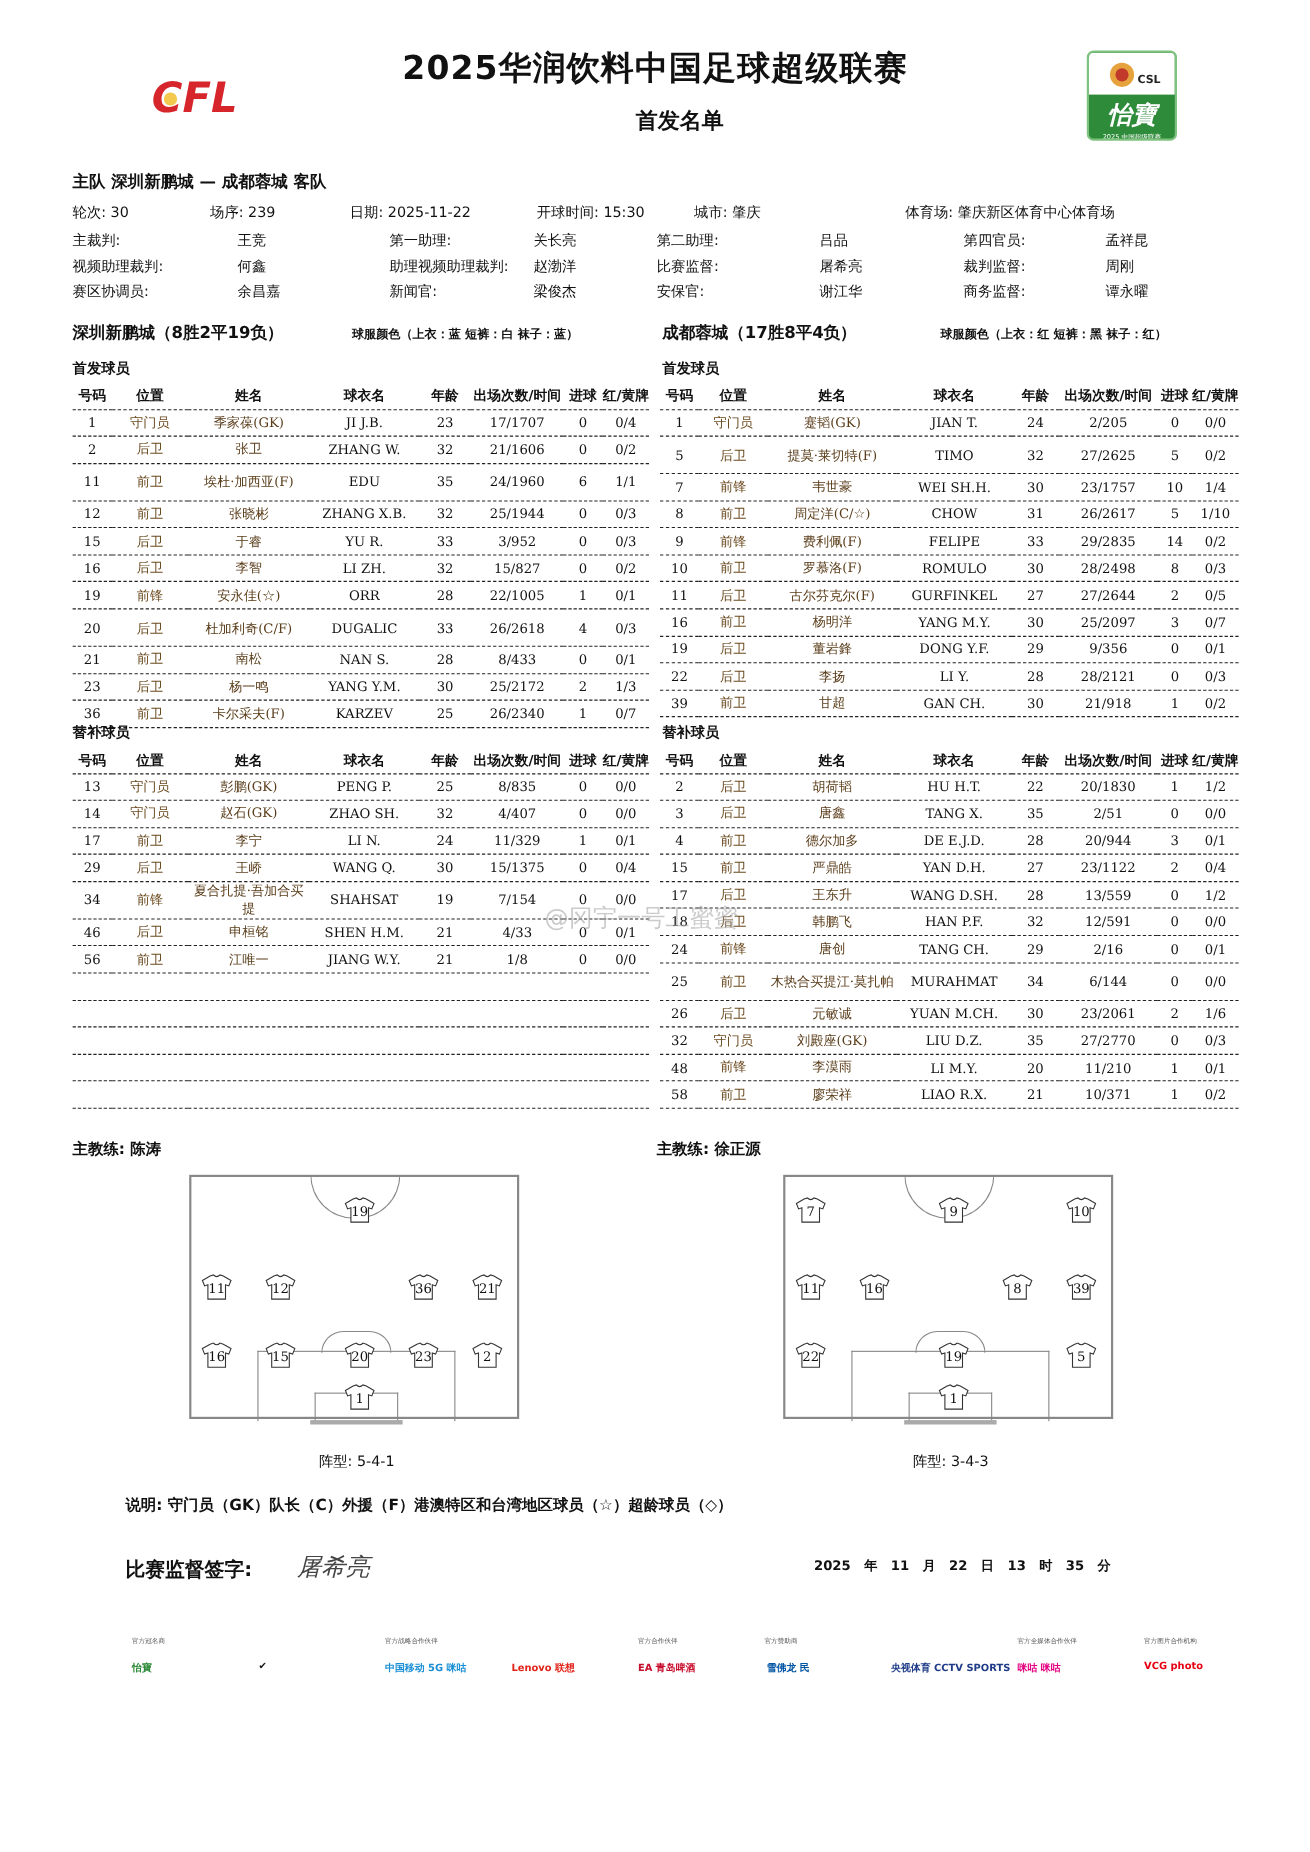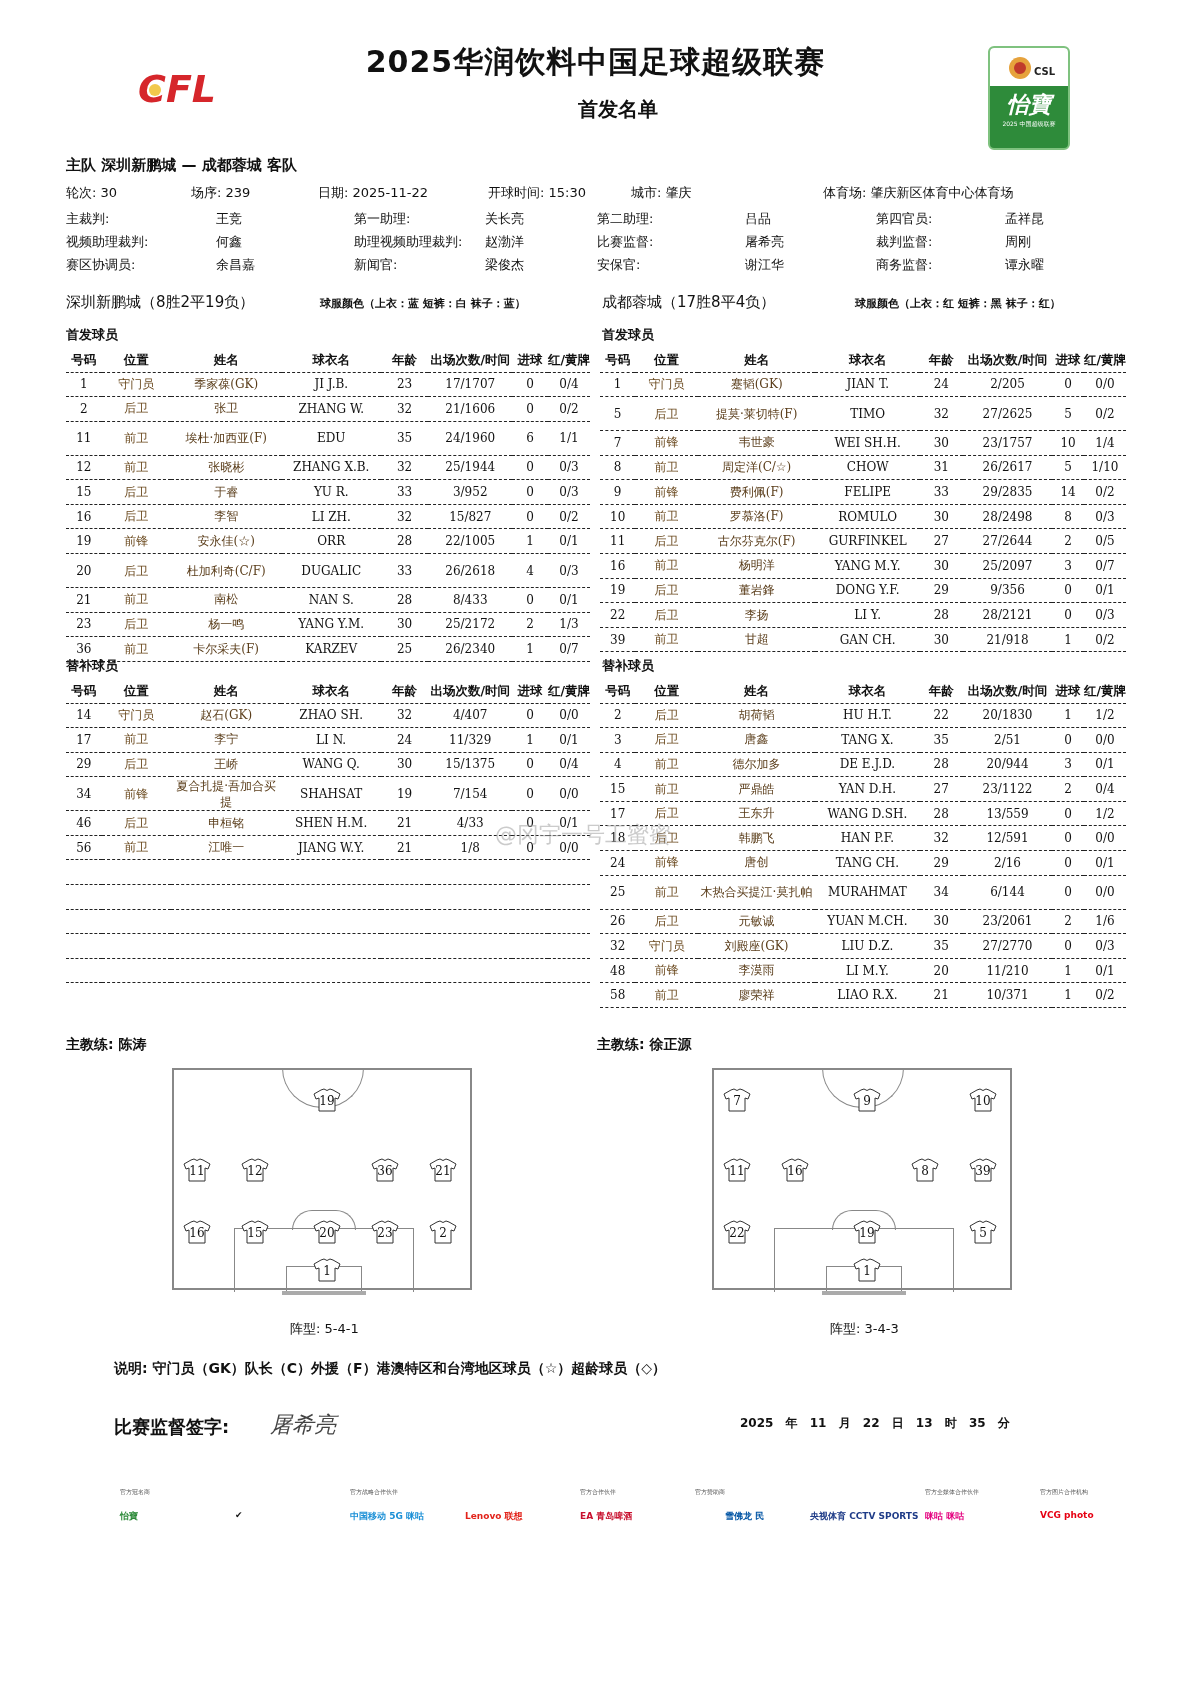--- a/index.html
+++ b/index.html
@@ -1,27 +1,27 @@
 <!DOCTYPE html>
 <html><head>
 <meta charset="utf-8">
 <style>
   * { box-sizing: border-box; margin: 0; padding: 0; }
   body { width: 1191px; height: 1684px; background: #fff; font-family: "DejaVu Sans", sans-serif; color: #111; position: relative; overflow: hidden; }
   .abs { position: absolute; }
   .title1 { left: 0; width: 1191px; top: 42px; text-align: center; font-size: 30px; font-weight: bold; letter-spacing: 1px; }
   .title2 { left: 0; width: 1166px; top: 96px; text-align: center; font-size: 20px; font-weight: bold; margin-left: 35px; }
   .cfl-logo { left: 138px; top: 62px; width: 90px; height: 50px; }
-  .csl-logo { left: 988px; top: 46px; width: 82px; height: 104px; border-radius: 6px; background: #2e8b3a; border: 2px solid #7fc27f; overflow: hidden; }
+  .csl-logo { left: 988px; top: 46px; width: 82px; height: 82px; border-radius: 6px; background: #2e8b3a; border: 2px solid #7fc27f; overflow: hidden; }
   .csl-logo .top { background: #fff; height: 38px; position: relative; }
   .csl-logo .txt { color: #fff; font-weight: bold; font-size: 22px; text-align: center; font-style: italic; margin-top: 4px; }
   .csl-logo .tiny { color: #fff; font-size: 6px; text-align: center; }
   .matchup { left: 66px; top: 156px; font-size: 15px; font-weight: bold; }
   .info { font-size: 13px; }
-  .team-hdr { font-size: 15px; font-weight: normal; }
+  .team-hdr { font-size: 15px; font-weight: bold; }
   .kit { font-size: 11px; font-weight: bold; }
   .sec { font-size: 13px; font-weight: bold; }
   table.roster { position: absolute; border-collapse: collapse; font-family: "DejaVu Serif", serif; font-size: 12px; }
   table.roster th { font-family: "DejaVu Sans", sans-serif; font-size: 12.5px; font-weight: bold; height: 22px; border-bottom: 1.5px dashed #222; padding: 0; white-space: nowrap; }
   table.roster td { text-align: center; border-bottom: 1.5px dashed #222; padding: 0; height: 24.6px; white-space: nowrap; }
   table.roster td.pos { color: #6b4a1f; }
   table.roster td.name { color: #5a3d1a; }
   table.roster tr.tall td { height: 34px; white-space: normal; line-height: 16px; }
   .coach { font-size: 14px; font-weight: bold; text-align: right; }
   .pitch { border: 2px solid #888; background: #fff; }
@@ -400,20 +400,30 @@
         <th>姓名</th>
         <th>球衣名</th>
         <th>年龄</th>
         <th>出场次数/时间</th>
         <th>进球</th>
         <th>红/黄牌</th>
   </tr>
     </thead>
   <tbody>
       <tr>
+        <td>13</td>
+        <td class="pos">守门员</td>
+        <td class="name">彭鹏(GK)</td>
+        <td>PENG P.</td>
+        <td>25</td>
+        <td>8/835</td>
+        <td>0</td>
+        <td>0/0</td>
+      </tr>
+      <tr>
         <td>14</td>
         <td class="pos">守门员</td>
         <td class="name">赵石(GK)</td>
         <td>ZHAO SH.</td>
         <td>32</td>
         <td>4/407</td>
         <td>0</td>
         <td>0/0</td>
       </tr>
       <tr>
@@ -831,20 +841,20 @@
     <div class="sp" style="left: 0px; top: 22px; color: rgb(46, 139, 58);">怡寶</div>
     <div class="sp-cap" style="left: 115px;"></div>
     <div class="sp" style="left: 115px; top: 22px; color: rgb(17, 17, 17);">✔</div>
     <div class="sp-cap" style="left: 230px;">官方战略合作伙伴</div>
     <div class="sp" style="left: 230px; top: 22px; color: rgb(26, 143, 214);">中国移动 5G 咪咕</div>
     <div class="sp-cap" style="left: 345px;"></div>
     <div class="sp" style="left: 345px; top: 22px; color: rgb(226, 35, 26);">Lenovo 联想</div>
     <div class="sp-cap" style="left: 460px;">官方合作伙伴</div>
     <div class="sp" style="left: 460px; top: 22px; color: rgb(200, 16, 46);">EA 青岛啤酒</div>
     <div class="sp-cap" style="left: 575px;">官方赞助商</div>
-    <div class="sp" style="left: 605px; top: 22px; color: rgb(0, 84, 164);">雪佛龙 民</div>
+    <div class="sp" style="left: 577px; top: 22px; color: rgb(0, 84, 164);">雪佛龙 民</div>
     <div class="sp-cap" style="left: 690px;"></div>
     <div class="sp" style="left: 690px; top: 22px; color: rgb(31, 60, 136);">央视体育 CCTV SPORTS</div>
     <div class="sp-cap" style="left: 805px;">官方全媒体合作伙伴</div>
     <div class="sp" style="left: 805px; top: 22px; color: rgb(228, 0, 127);">咪咕 咪咕</div>
     <div class="sp-cap" style="left: 920px;">官方图片合作机构</div>
     <div class="sp" style="left: 920px; top: 22px; color: rgb(230, 0, 18);">VCG photo</div>
   </div>
 
 </body></html>

